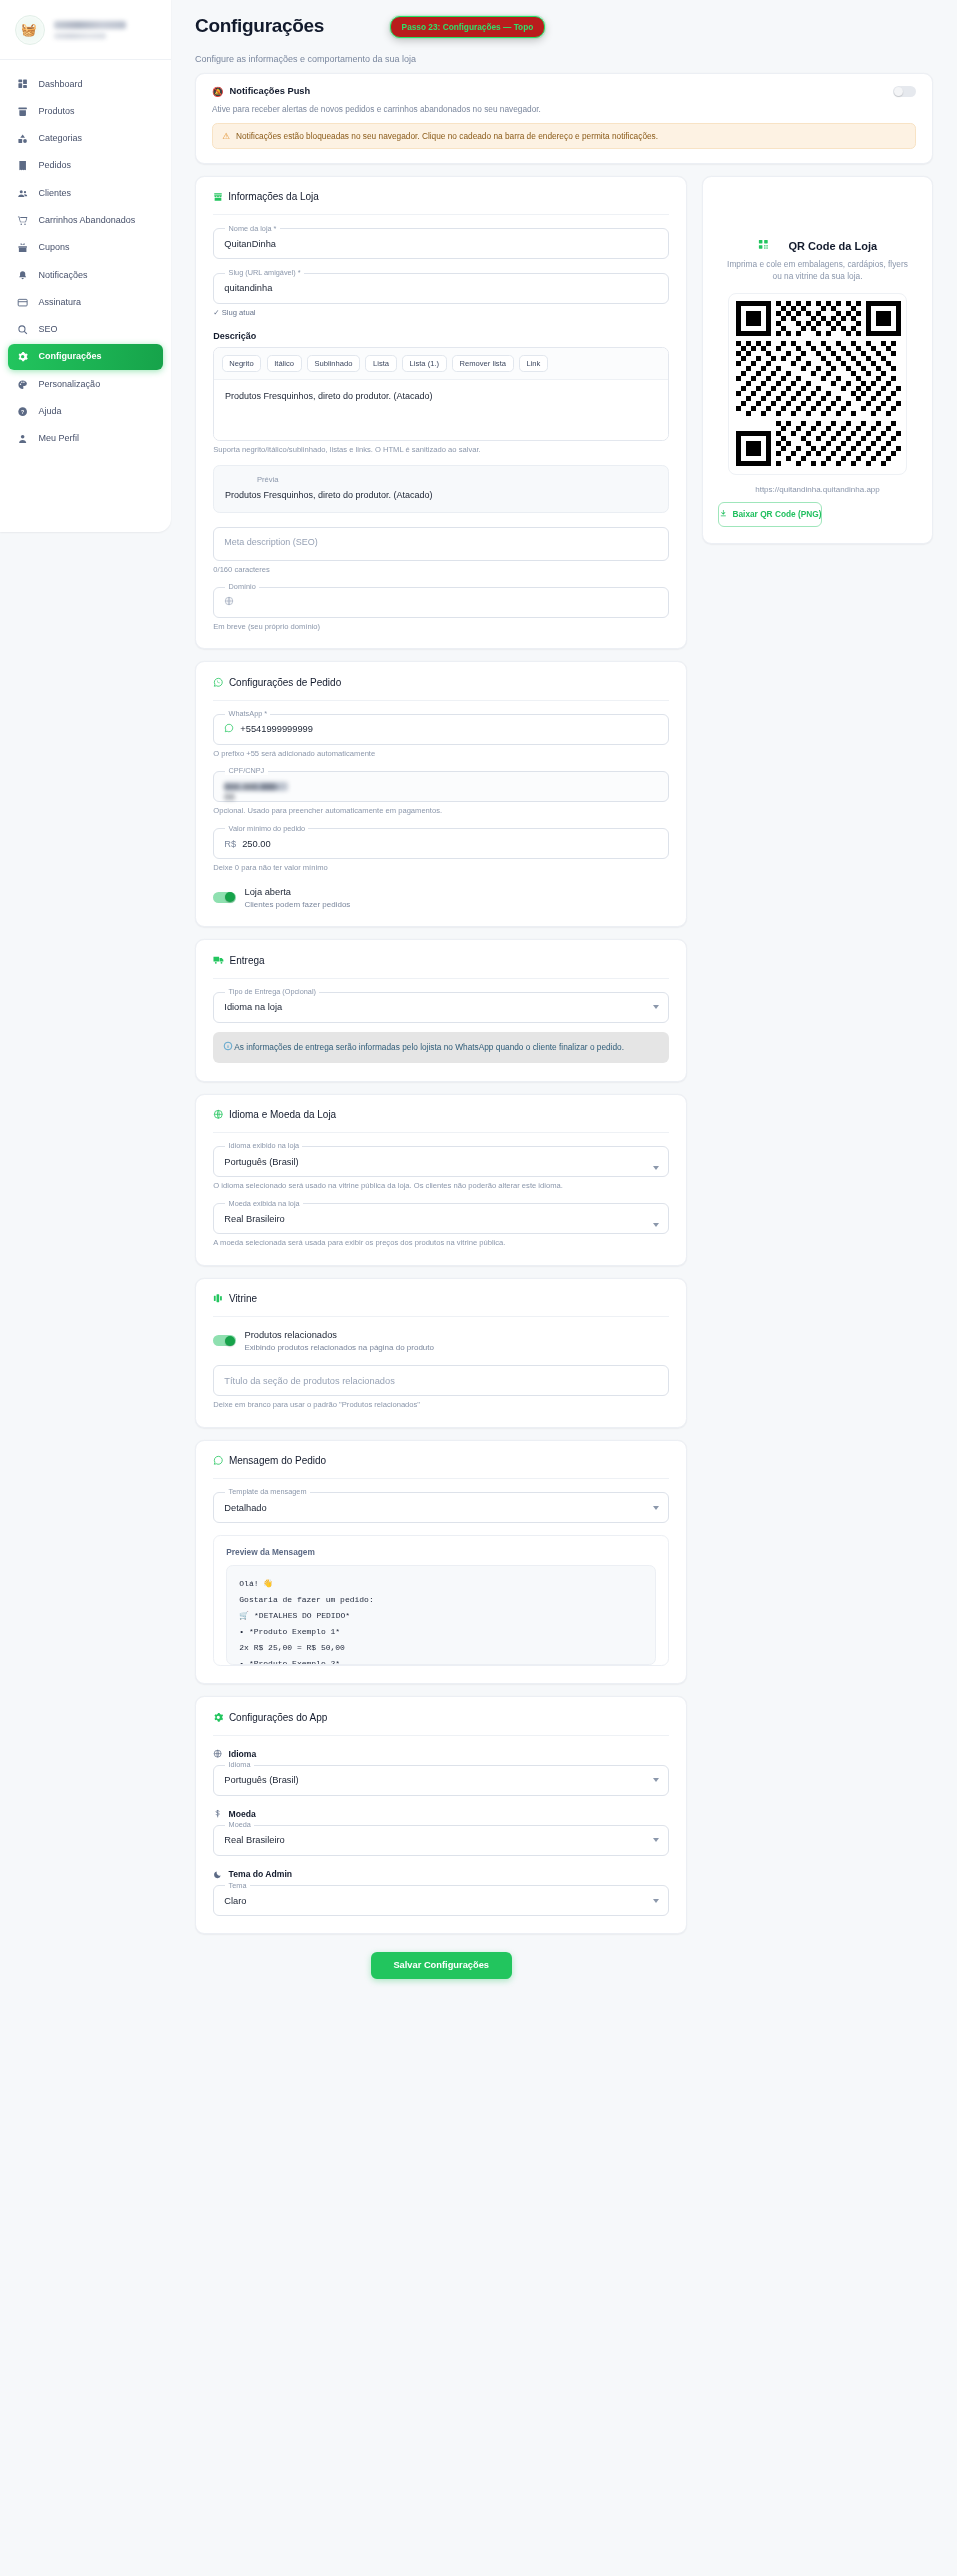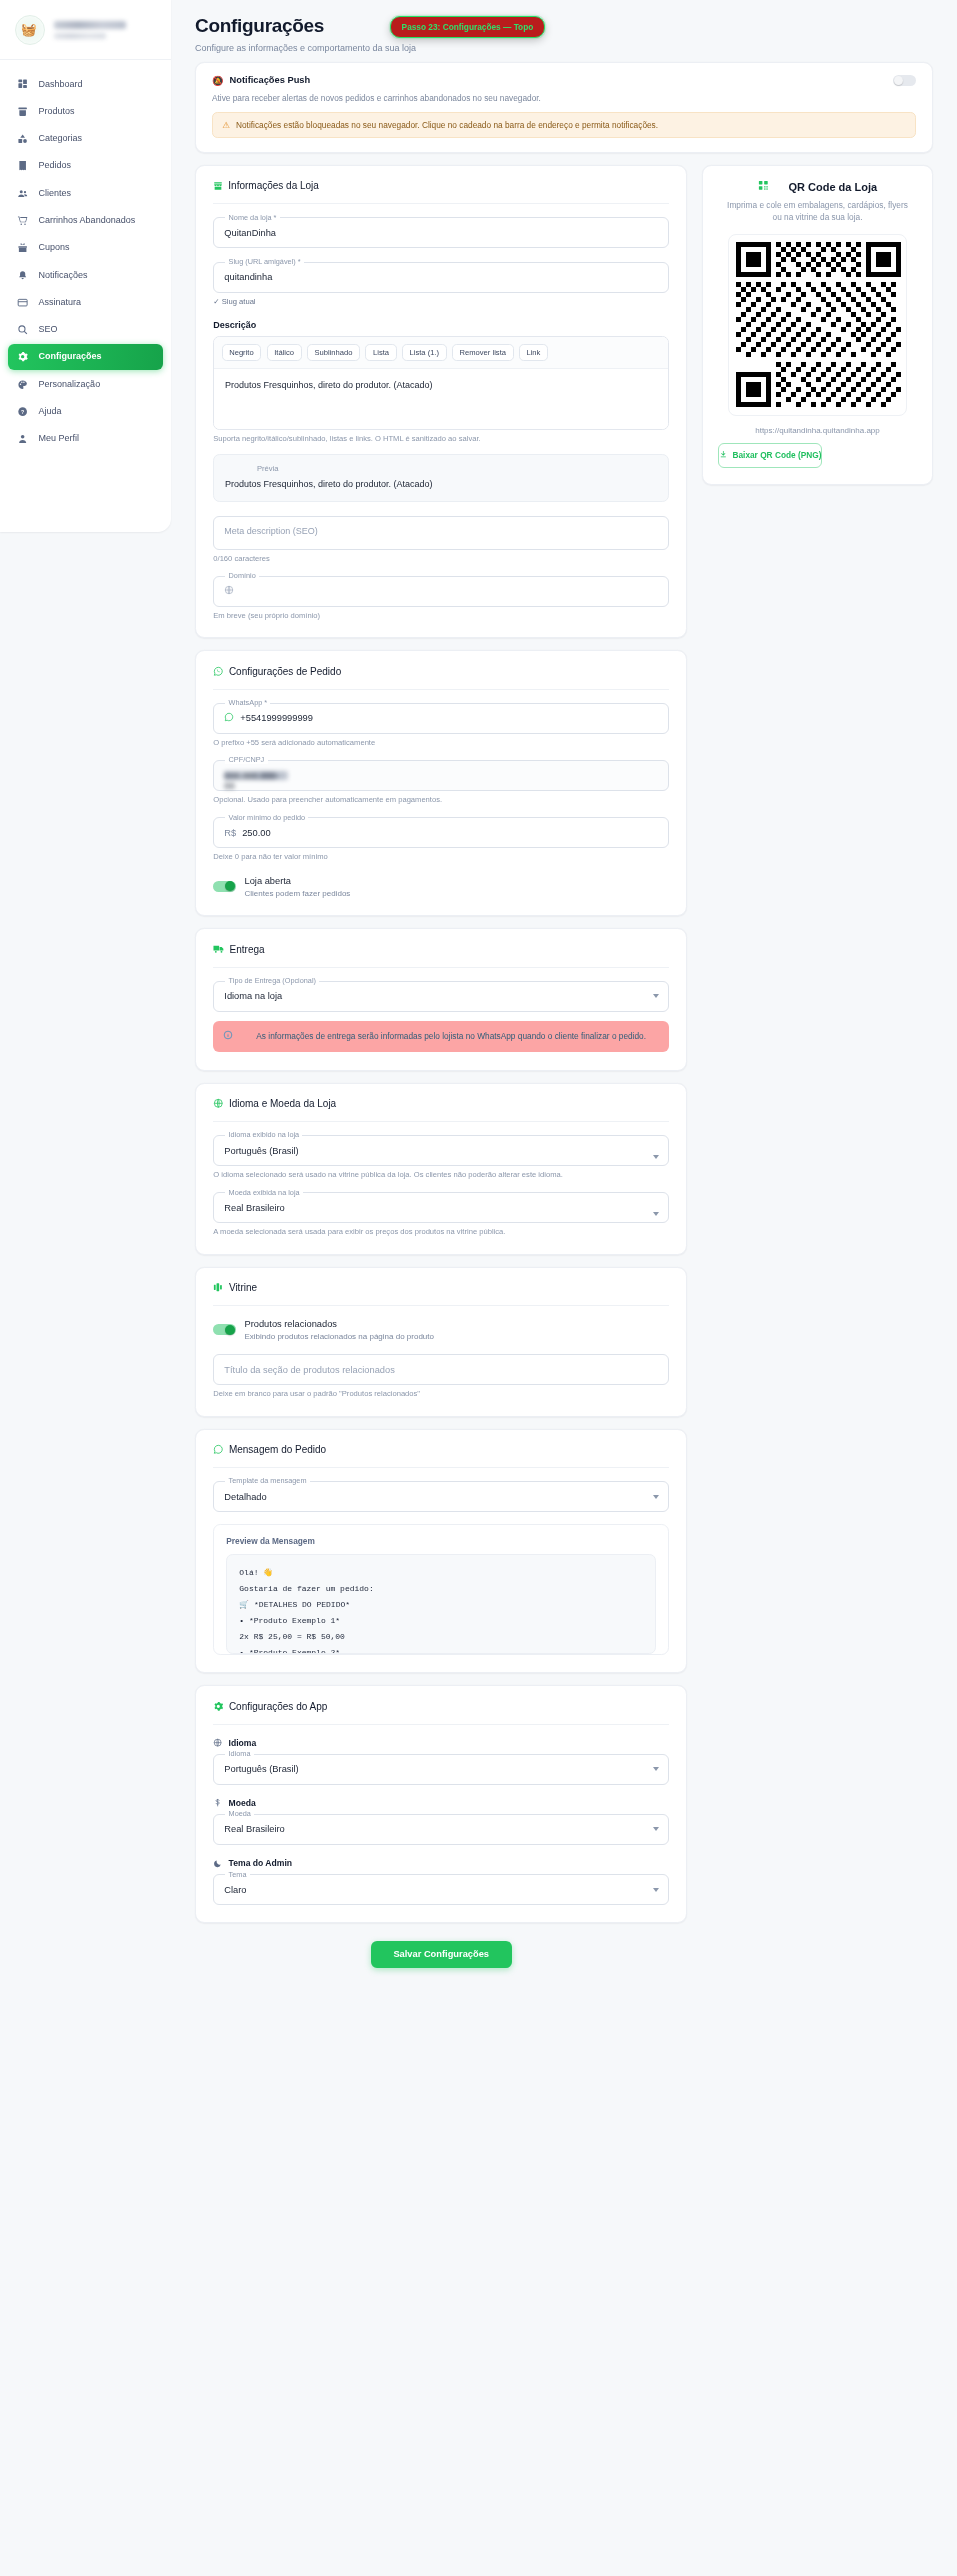--- a/index.html
+++ b/index.html
@@ -57,21 +57,21 @@
   }
   .sb-item.active .ico { color: #ffffff; }
 
   
   .main {
     position: absolute; top: 0; left: 171px; right: 0;
     padding: 14.6px 24px 26.6px 24px;
   }
   .page-head { position: relative; padding-bottom: 6.6px; }
   .page-title { font-size: 19px; font-weight: 800; letter-spacing: -0.3px; color: #121a2c; }
-  .page-sub { font-size: 9px; color: #7a879e; margin-top: 6px; }
+  .page-sub { font-size: 9px; color: #7a879e; margin-top: 17px; }
   .step-badge {
     position: absolute; top: 1.3px; left: 195px;
     background: #b91c1c; color: #2fe06a;
     border: 1.3px solid #26e063; border-radius: 10px;
     font-size: 8.3px; font-weight: 700;
     padding: 5.3px 10.6px; white-space: nowrap;
     box-shadow: 0 0 0 1.3px rgba(38,224,99,.18), 0 2.7px 8px rgba(0,0,0,.22);
   }
 
   .card {
@@ -148,21 +148,21 @@
   .preview-lbl { font-size: 7.6px; color: #8b97ab; padding-left: 32px; }
   .preview-txt { font-size: 9px; color: #1b2333; margin-top: 6.6px; }
 
   .ta {
     border: 0.7px solid #dde2ea; border-radius: 6px;
     height: 34px; padding: 9.3px 10px; font-size: 9px; color: #97a2b5; background:#fff;
   }
 
   
   .qr-card { text-align: center; padding: 14.6px 14.6px 16px 14.6px; margin-top: 12px; }
-  .qr-title { display: flex; align-items: center; justify-content: center; gap: 20px; font-size: 11px; font-weight: 800; color:#121a2c;}
+  .qr-title { display: flex; align-items: center; justify-content: center; gap: 20px; font-size: 11px; font-weight: 800; color:#121a2c;margin-top:48px;}
   .qr-sub { font-size: 8.3px; color: #8a96ab; margin-top: 6.6px; line-height: 1.45; padding: 0 5.3px; }
   .qr-frame { border: 0.7px solid #eef1f5; border-radius: 8px; padding: 6.6px; margin: 10.6px auto 0 auto; width: 179px; background:#fff;}
   .qr-url { font-size: 8px; color: #8a96ab; margin-top: 9.3px; }
   .qr-btn {
     display: flex; align-items: center; justify-content: center; gap: 5.3px;
     border: 0.7px solid #9fe6bb; border-radius: 6px;
     color: #1fbf5e; font-weight: 700; font-size: 8.3px;
     height: 25px; margin-top: 8px; background: #fff; cursor: pointer;
   }
 
@@ -175,22 +175,22 @@
 
   
   .sel { position: relative; }
   .sel .caret {
     position: absolute; right: 10px; top: 50%; transform: translateY(-50%);
     width: 0; height: 0; border-left: 3.3px solid transparent; border-right: 3.3px solid transparent;
     border-top: 4px solid #8b97ab;
   }
 
   .alert-info {
-    margin-top: 9.3px; background: #fca5a5; border-radius: 6px;
-    padding: 8.6px 10px; display: flex; gap: 23px; align-items: flex-start;
+    margin-top: 9.3px; background: #e5e5e5; border-radius: 6px;
+    padding: 8.6px 10px; display: flex; gap: 1px; align-items: flex-start;
     font-size: 8.3px; color: #2f5d79; line-height: 1.5;
   }
   .alert-info .i-ico { color: #2f8fc4; flex: none; margin-top: 0.7px; }
 
   
   .msg-outer { border: 0.7px solid #eceff4; border-radius: 7.3px; padding: 10.6px 12px 0 12px; margin-top: 12px; }
   .msg-lbl { font-size: 8.3px; font-weight: 700; color: #5c6a85; }
   .msg-box {
     background: #f7f9fb; border: 0.7px solid #eceff4; border-radius: 6.6px;
     margin-top: 8px; padding: 10.6px 12px;

